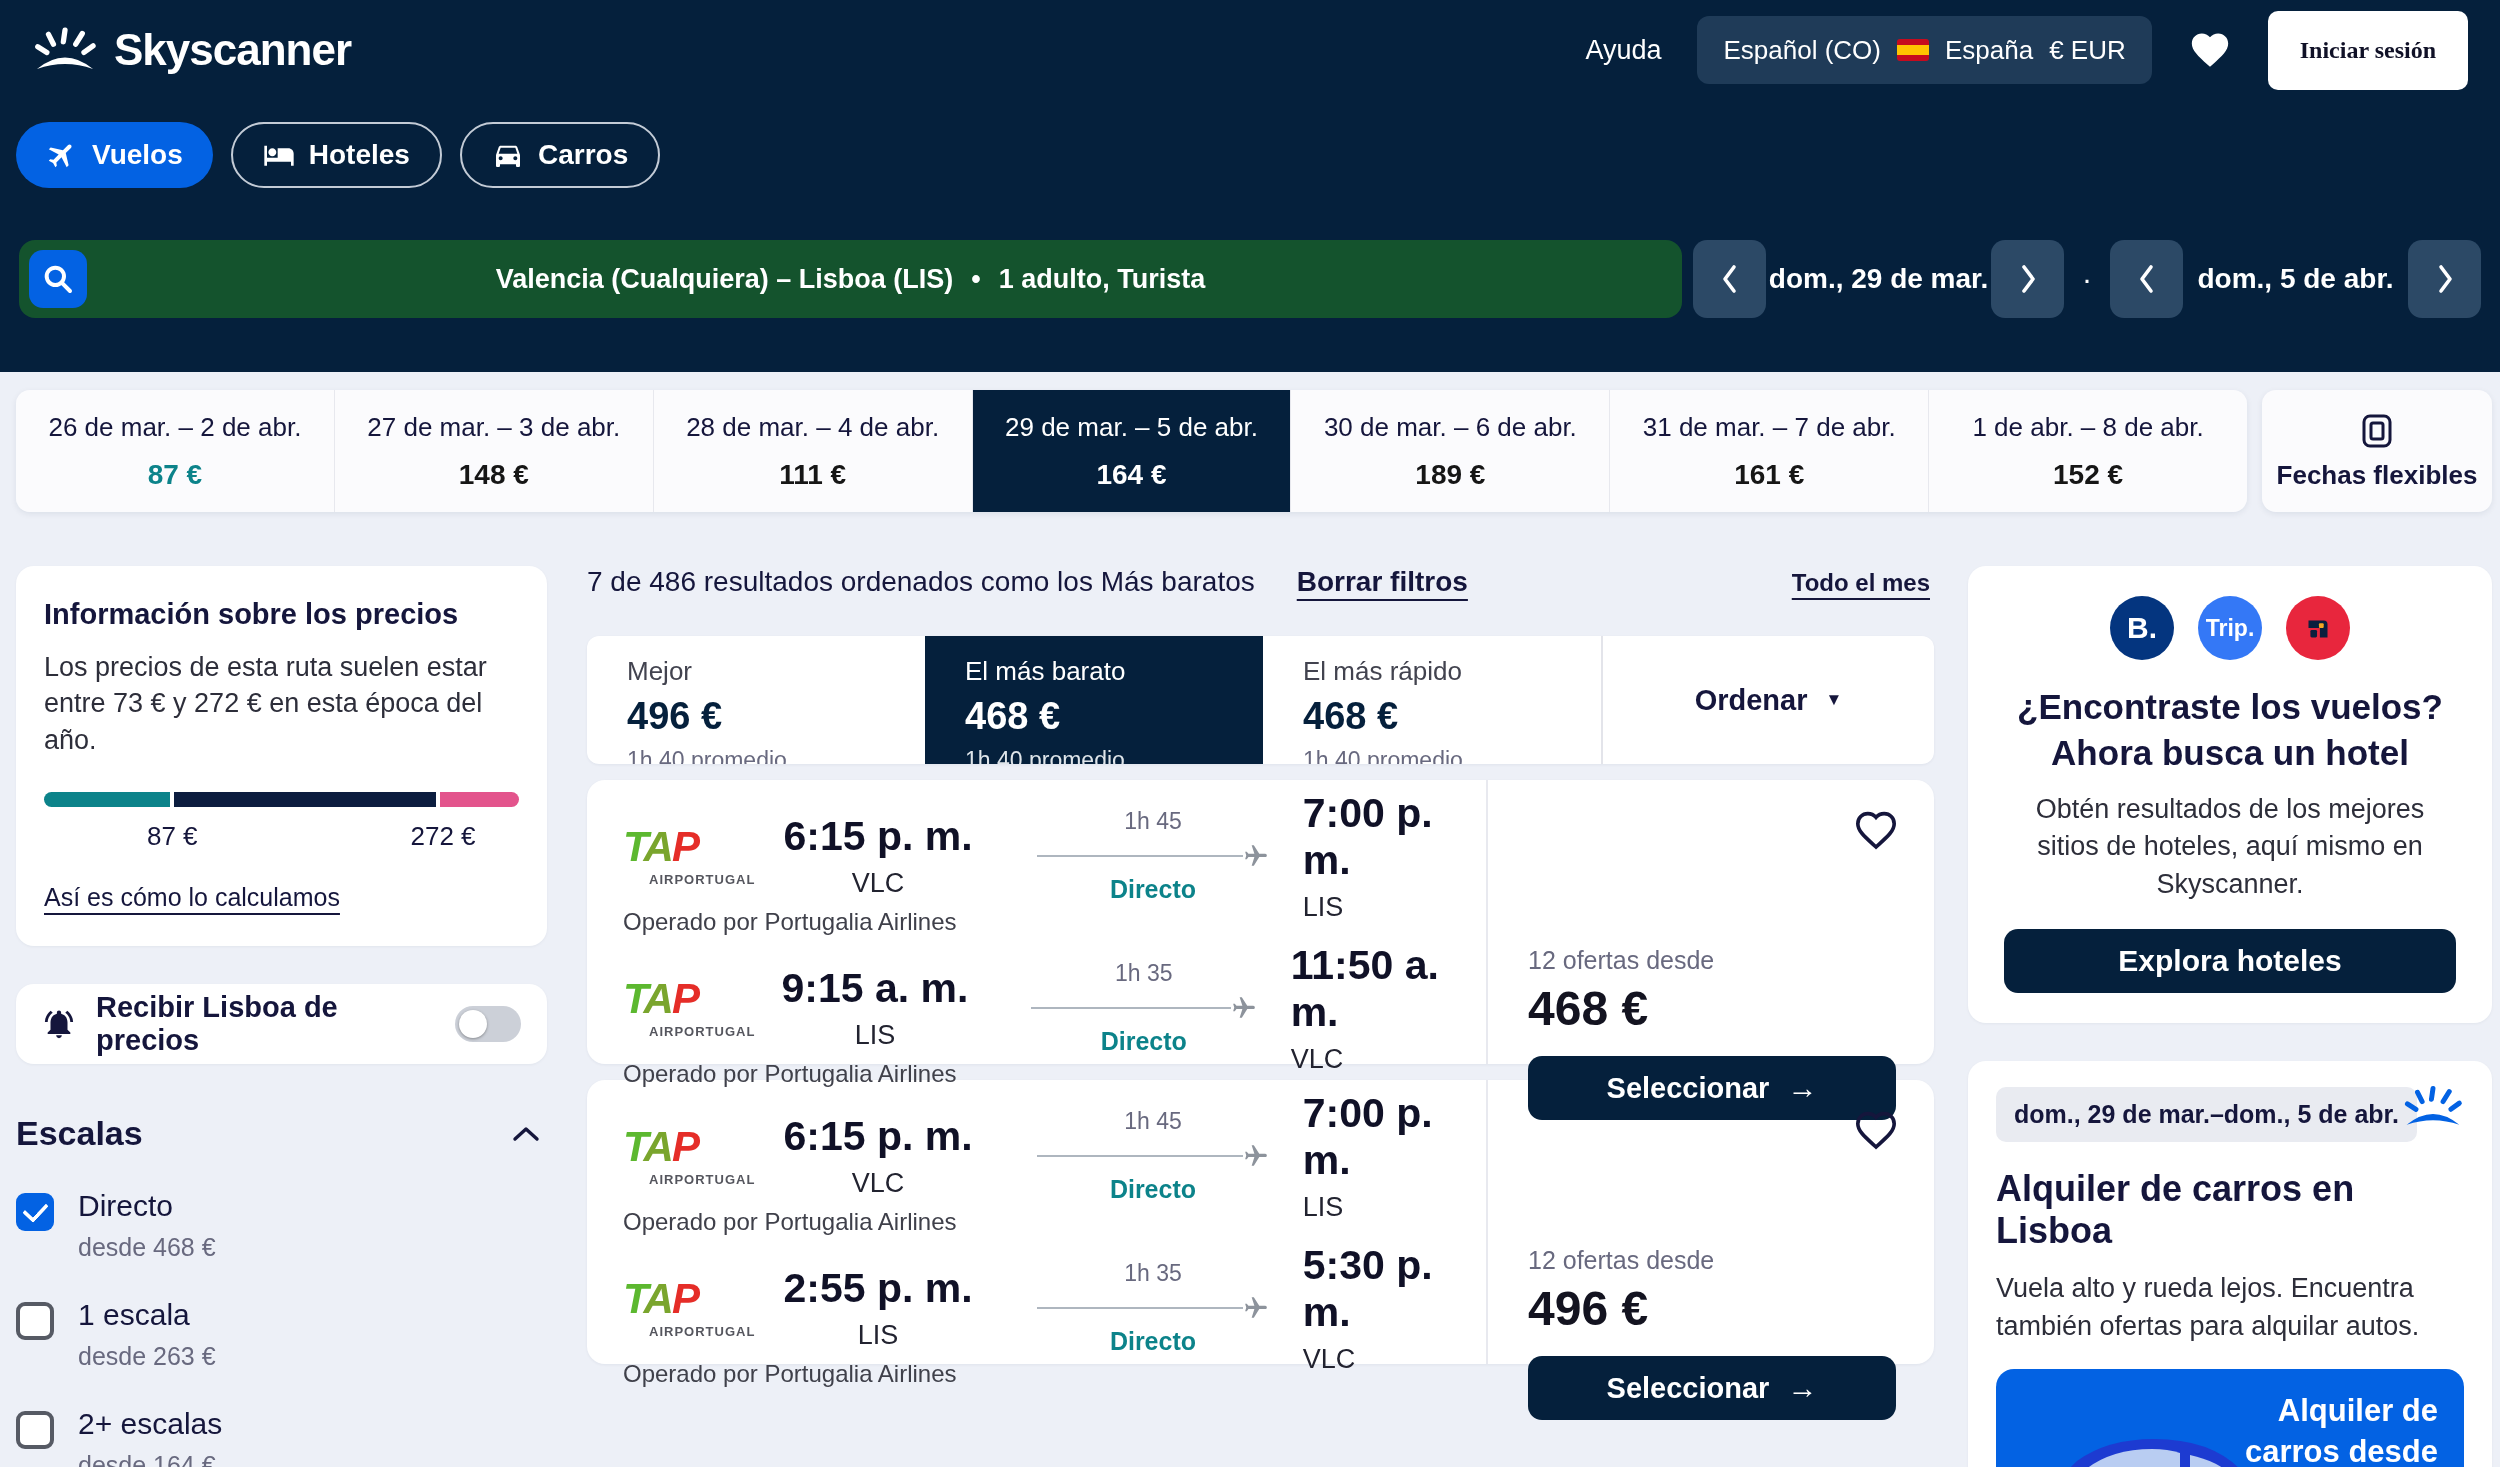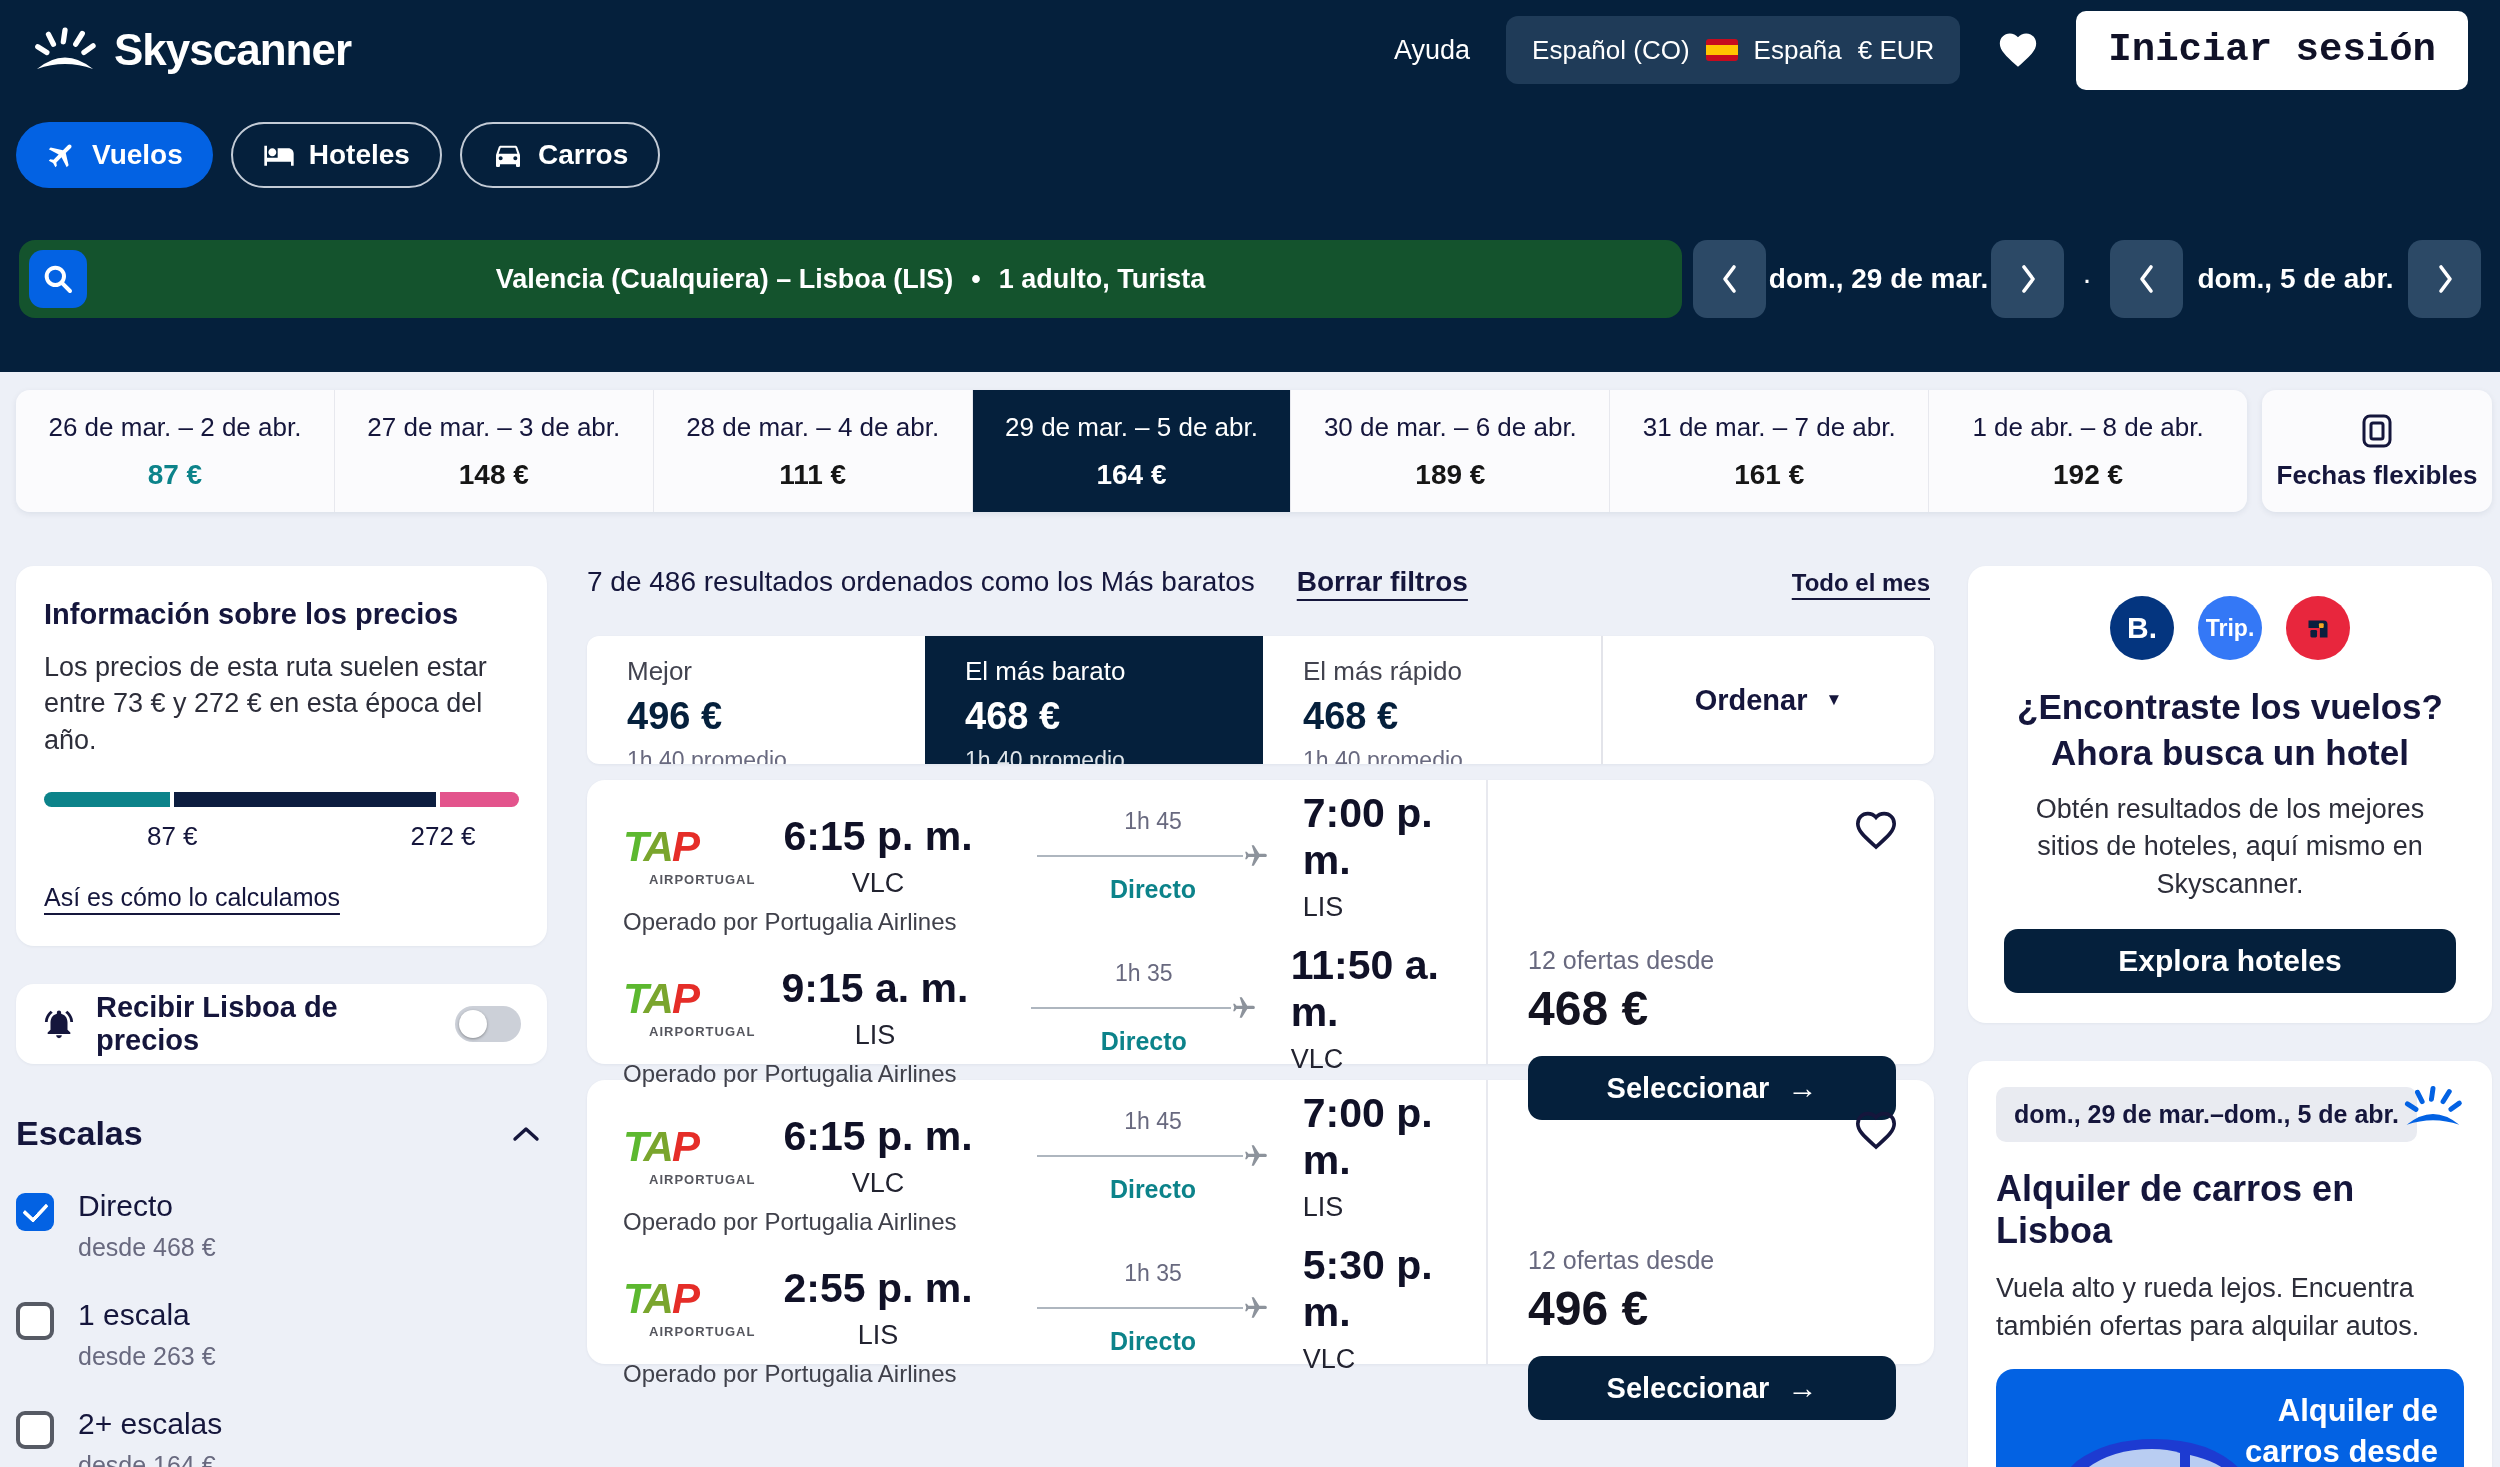--- a/index.html
+++ b/index.html
@@ -13,21 +13,21 @@
   .brand svg { width:66px; height:52px; }
   .brand-name { font-size:44px; font-weight:700; letter-spacing:-1px; color:#fff; }
   .header-right { margin-left:auto; display:flex; align-items:center; gap:36px; }
   .help { color:#fff; font-size:27px; }
   .locale-pill { display:flex; align-items:center; gap:16px; background:#1f3b58; border-radius:12px;
     padding:0 26px; height:68px; color:#fff; font-size:26px; cursor:pointer; }
   .flag { width:32px; height:22px; border-radius:3px;
     background:linear-gradient(#c60b1e 0 25%, #ffc400 25% 75%, #c60b1e 75% 100%); }
   .heart-header svg { width:44px; height:40px; fill:#fff; }
   .signin { background:#fff; color:#101127; border:none; border-radius:10px; height:79px;
-    padding:0 32px; font-size:39px; font-weight:700; font-family:Liberation Mono, monospace; }
+    padding:0 32px; font-size:24px; font-weight:700; font-family:Liberation Serif, serif; }
 
   .nav-row { display:flex; gap:18px; padding:0 16px; margin-top:22px; }
   .pill { height:66px; display:flex; align-items:center; gap:14px; padding:0 30px; border-radius:34px;
     font-size:28px; font-weight:700; color:#fff; background:transparent; }
   .pill.active { background:#0362e3; }
   .pill.outline { border:2px solid #c3cbd6; }
   .pill svg { width:32px; height:32px; fill:#fff; }
 
   .search-row { position:absolute; left:19px; top:240px; width:2462px; height:78px; display:flex; align-items:center; }
   .search-bar { position:relative; width:1663px; height:78px; background:#14532d; border-radius:16px;
@@ -293,21 +293,21 @@
     <div class="dtab">
       <span class="range">30 de mar. – 6 de abr.</span>
       <span class="price">189 €</span>
     </div>
     <div class="dtab">
       <span class="range">31 de mar. – 7 de abr.</span>
       <span class="price">161 €</span>
     </div>
     <div class="dtab">
       <span class="range">1 de abr. – 8 de abr.</span>
-      <span class="price">192 €</span>
+      <span class="price">152 €</span>
     </div>
   </div>
   <div class="flex-tab">
     <svg viewBox="0 0 34 38">
       <rect x="4" y="4" width="26" height="30" rx="6"></rect>
         <rect x="11" y="11" width="12" height="16" rx="2"></rect>
     </svg>
     <span class="label">Fechas flexibles</span>
   </div>
 </div>

